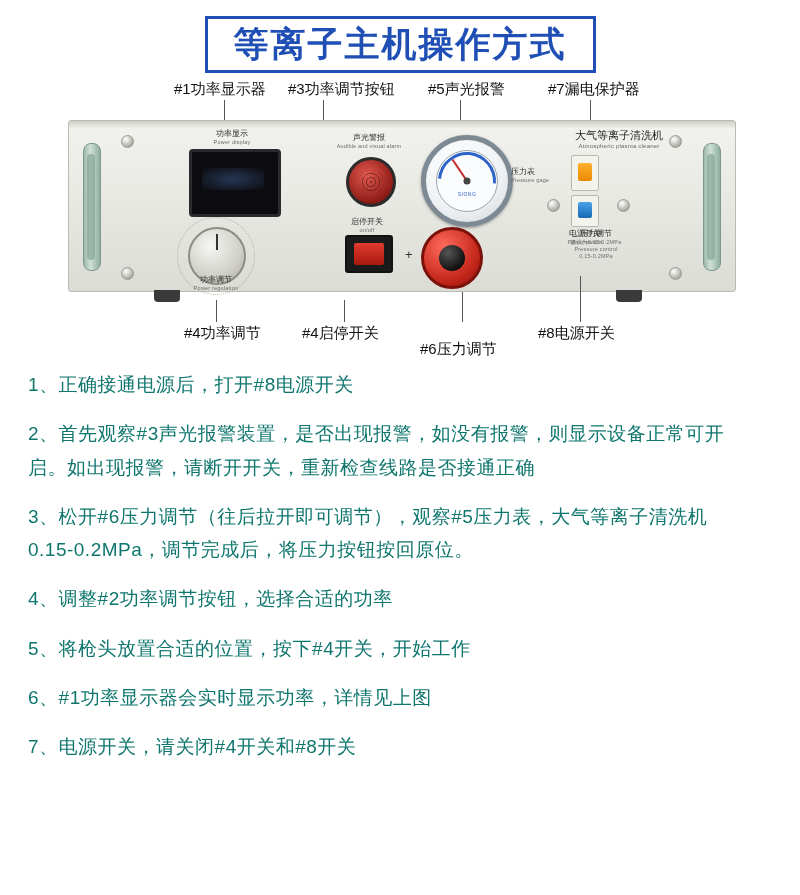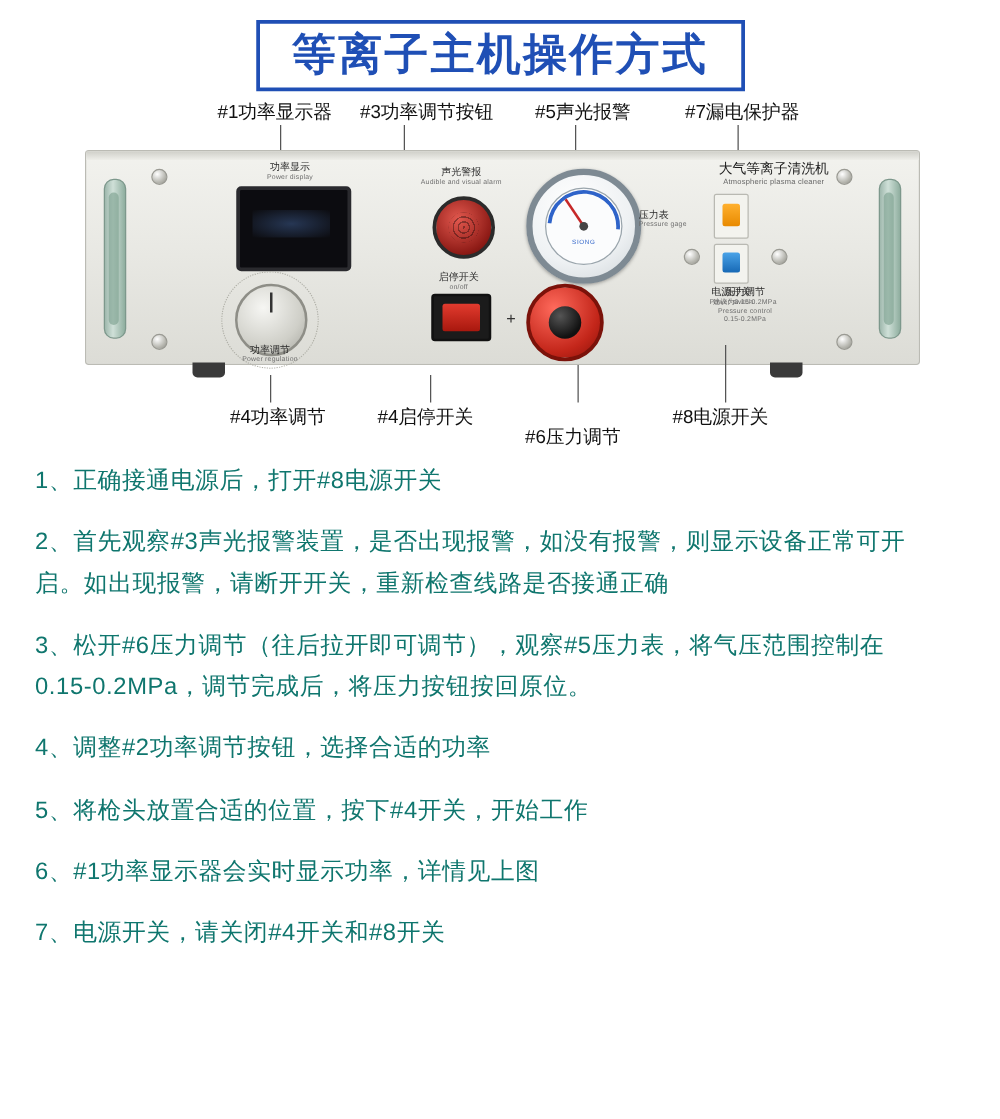--- a/index.html
+++ b/index.html
@@ -410,21 +410,21 @@
 
 <div class="steps">
   <div class="step">
     <span>1、</span><span>正确接通电源后，打开#8电源开关</span>
   </div>
   <div class="step">
     <span>2、</span><span>首先观察#3声光报警装置，是否出现报警，如没有报警，则显示设备正常可开</span>
     <span class="l2">启。如出现报警，请断开开关，重新检查线路是否接通正确</span>
   </div>
   <div class="step">
-    <span>3、</span><span>松开#6压力调节（往后拉开即可调节），观察#5压力表，将气压范围控制在</span>
+    <span>3、</span><span>松开#6压力调节（往后拉开即可调节），观察#5压力表，大气等离子清洗机</span>
     <span class="l2">0.15-0.2MPa，调节完成后，将压力按钮按回原位。</span>
   </div>
   <div class="step">
     <span>4、</span><span>调整#2功率调节按钮，选择合适的功率</span>
   </div>
   <div class="step">
     <span>5、</span><span>将枪头放置合适的位置，按下#4开关，开始工作</span>
   </div>
   <div class="step">
     <span>6、</span><span>#1功率显示器会实时显示功率，详情见上图</span>

